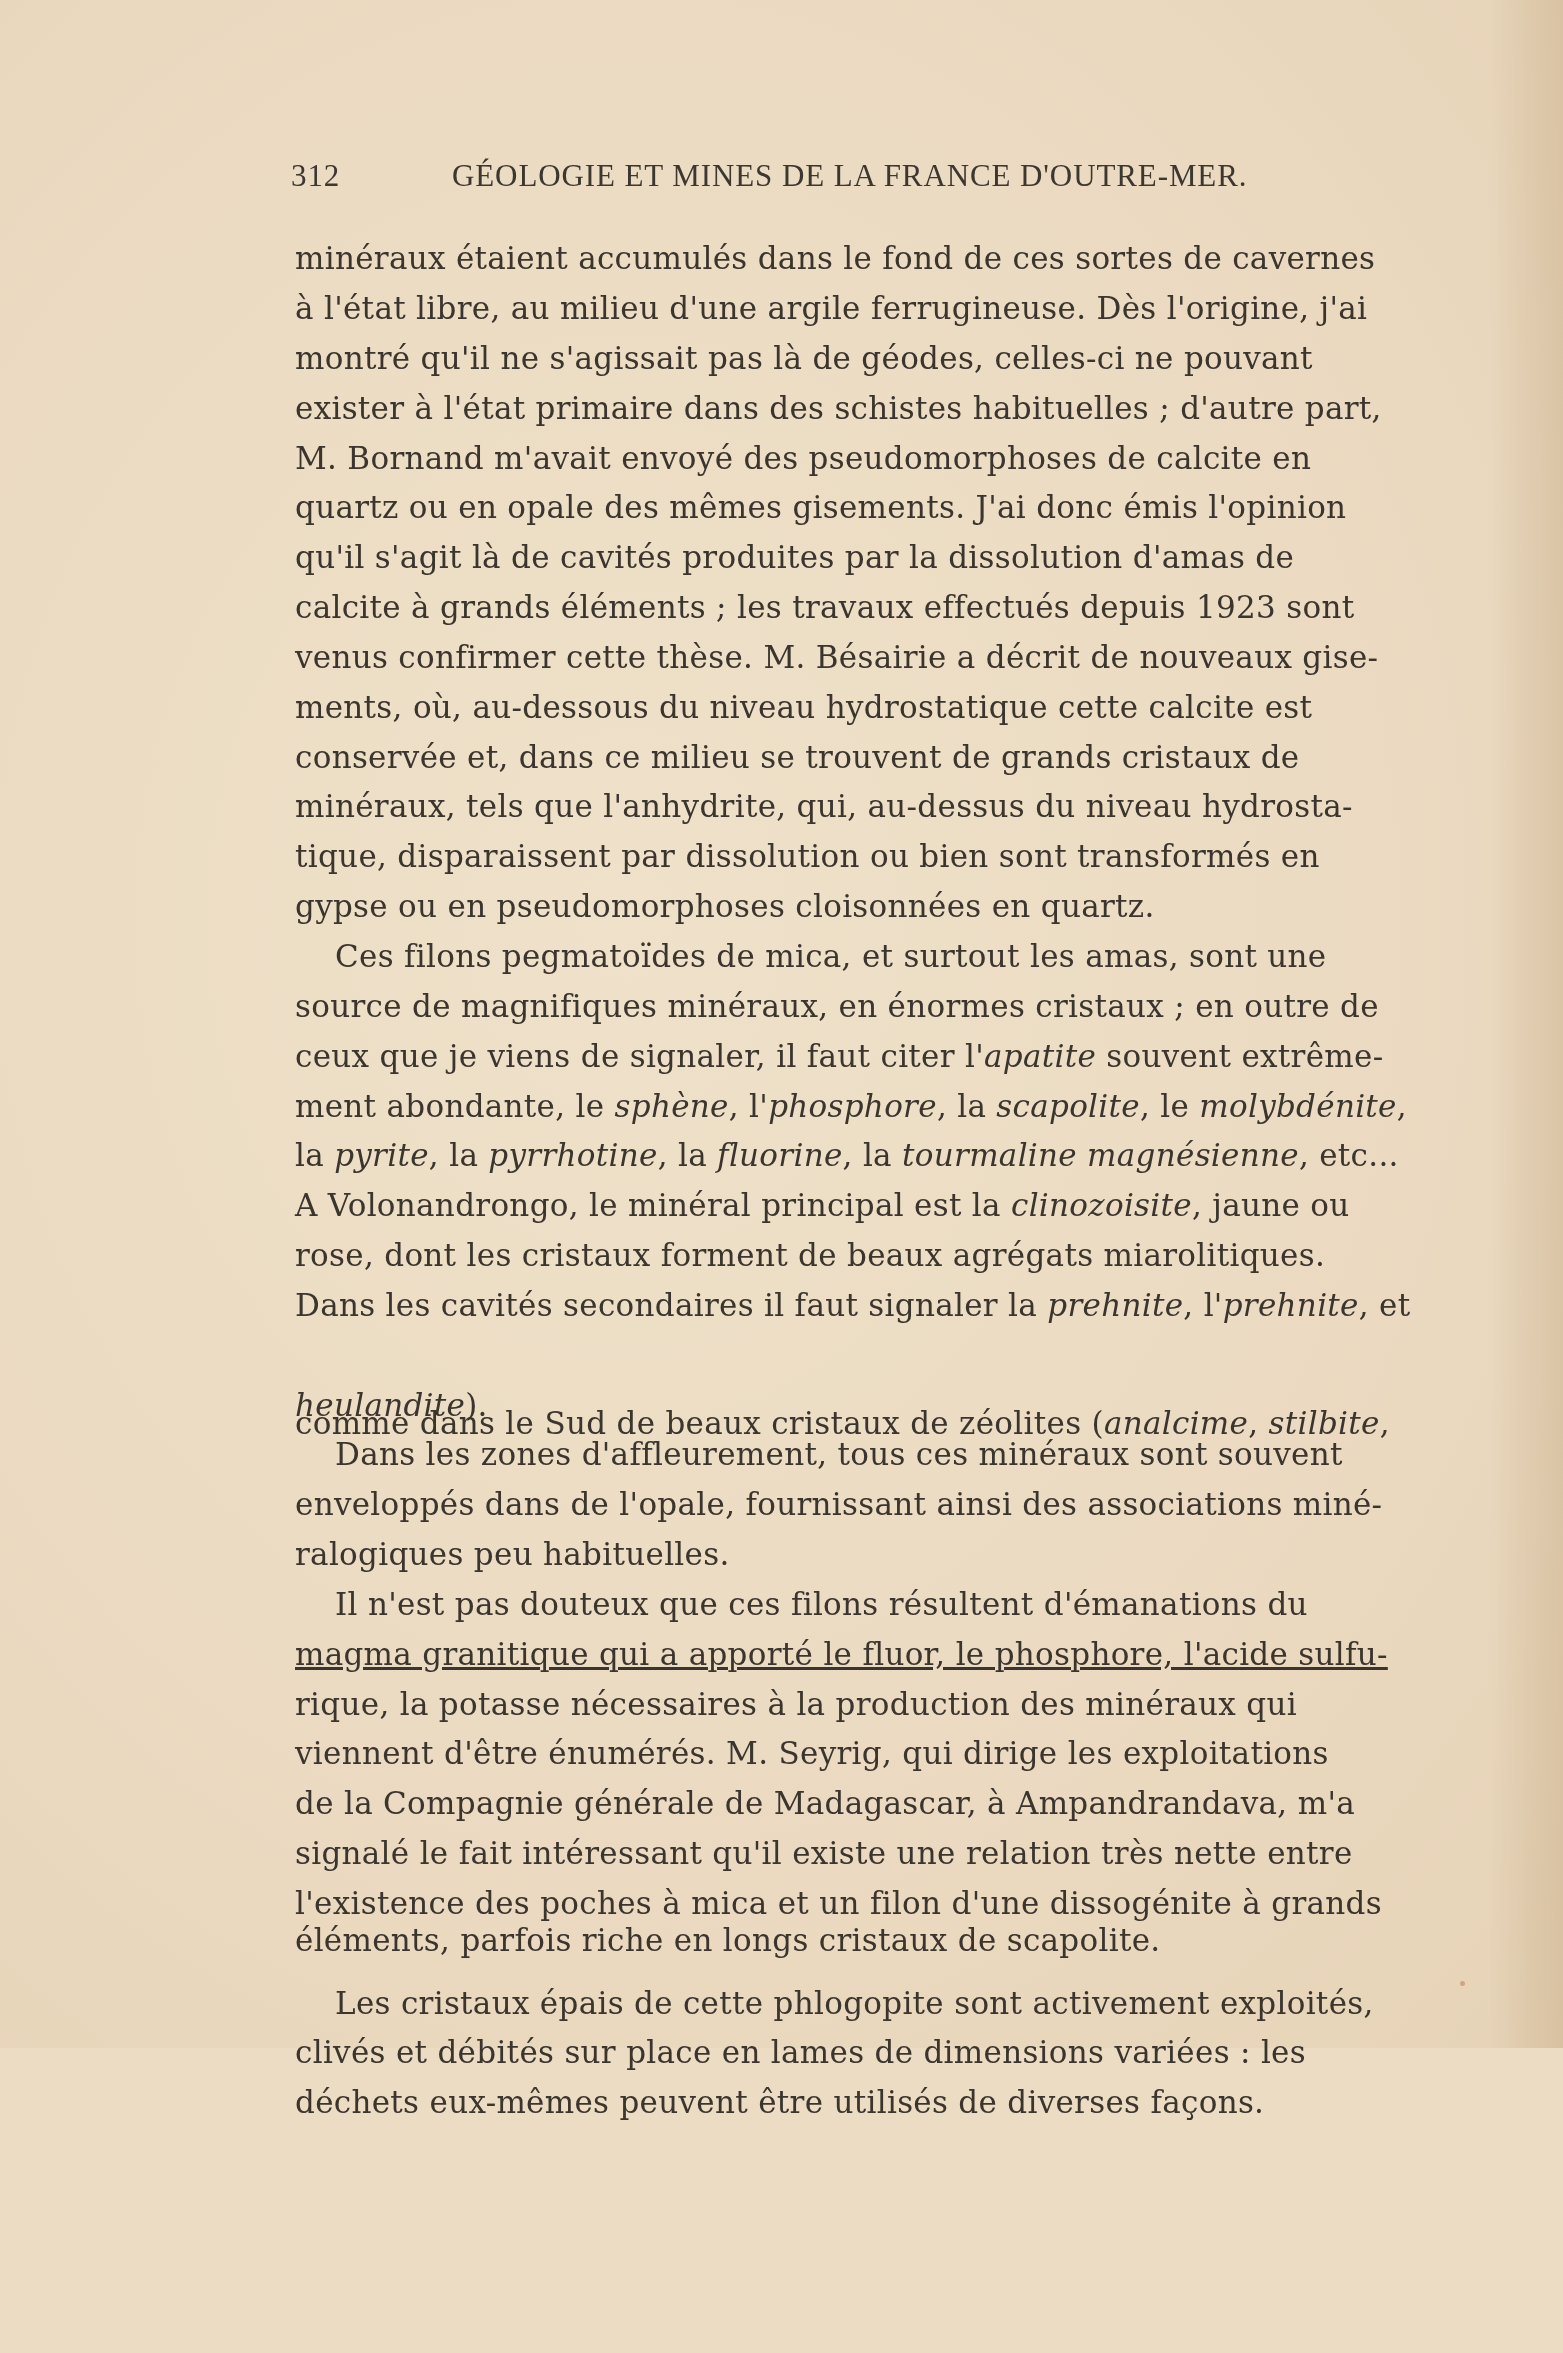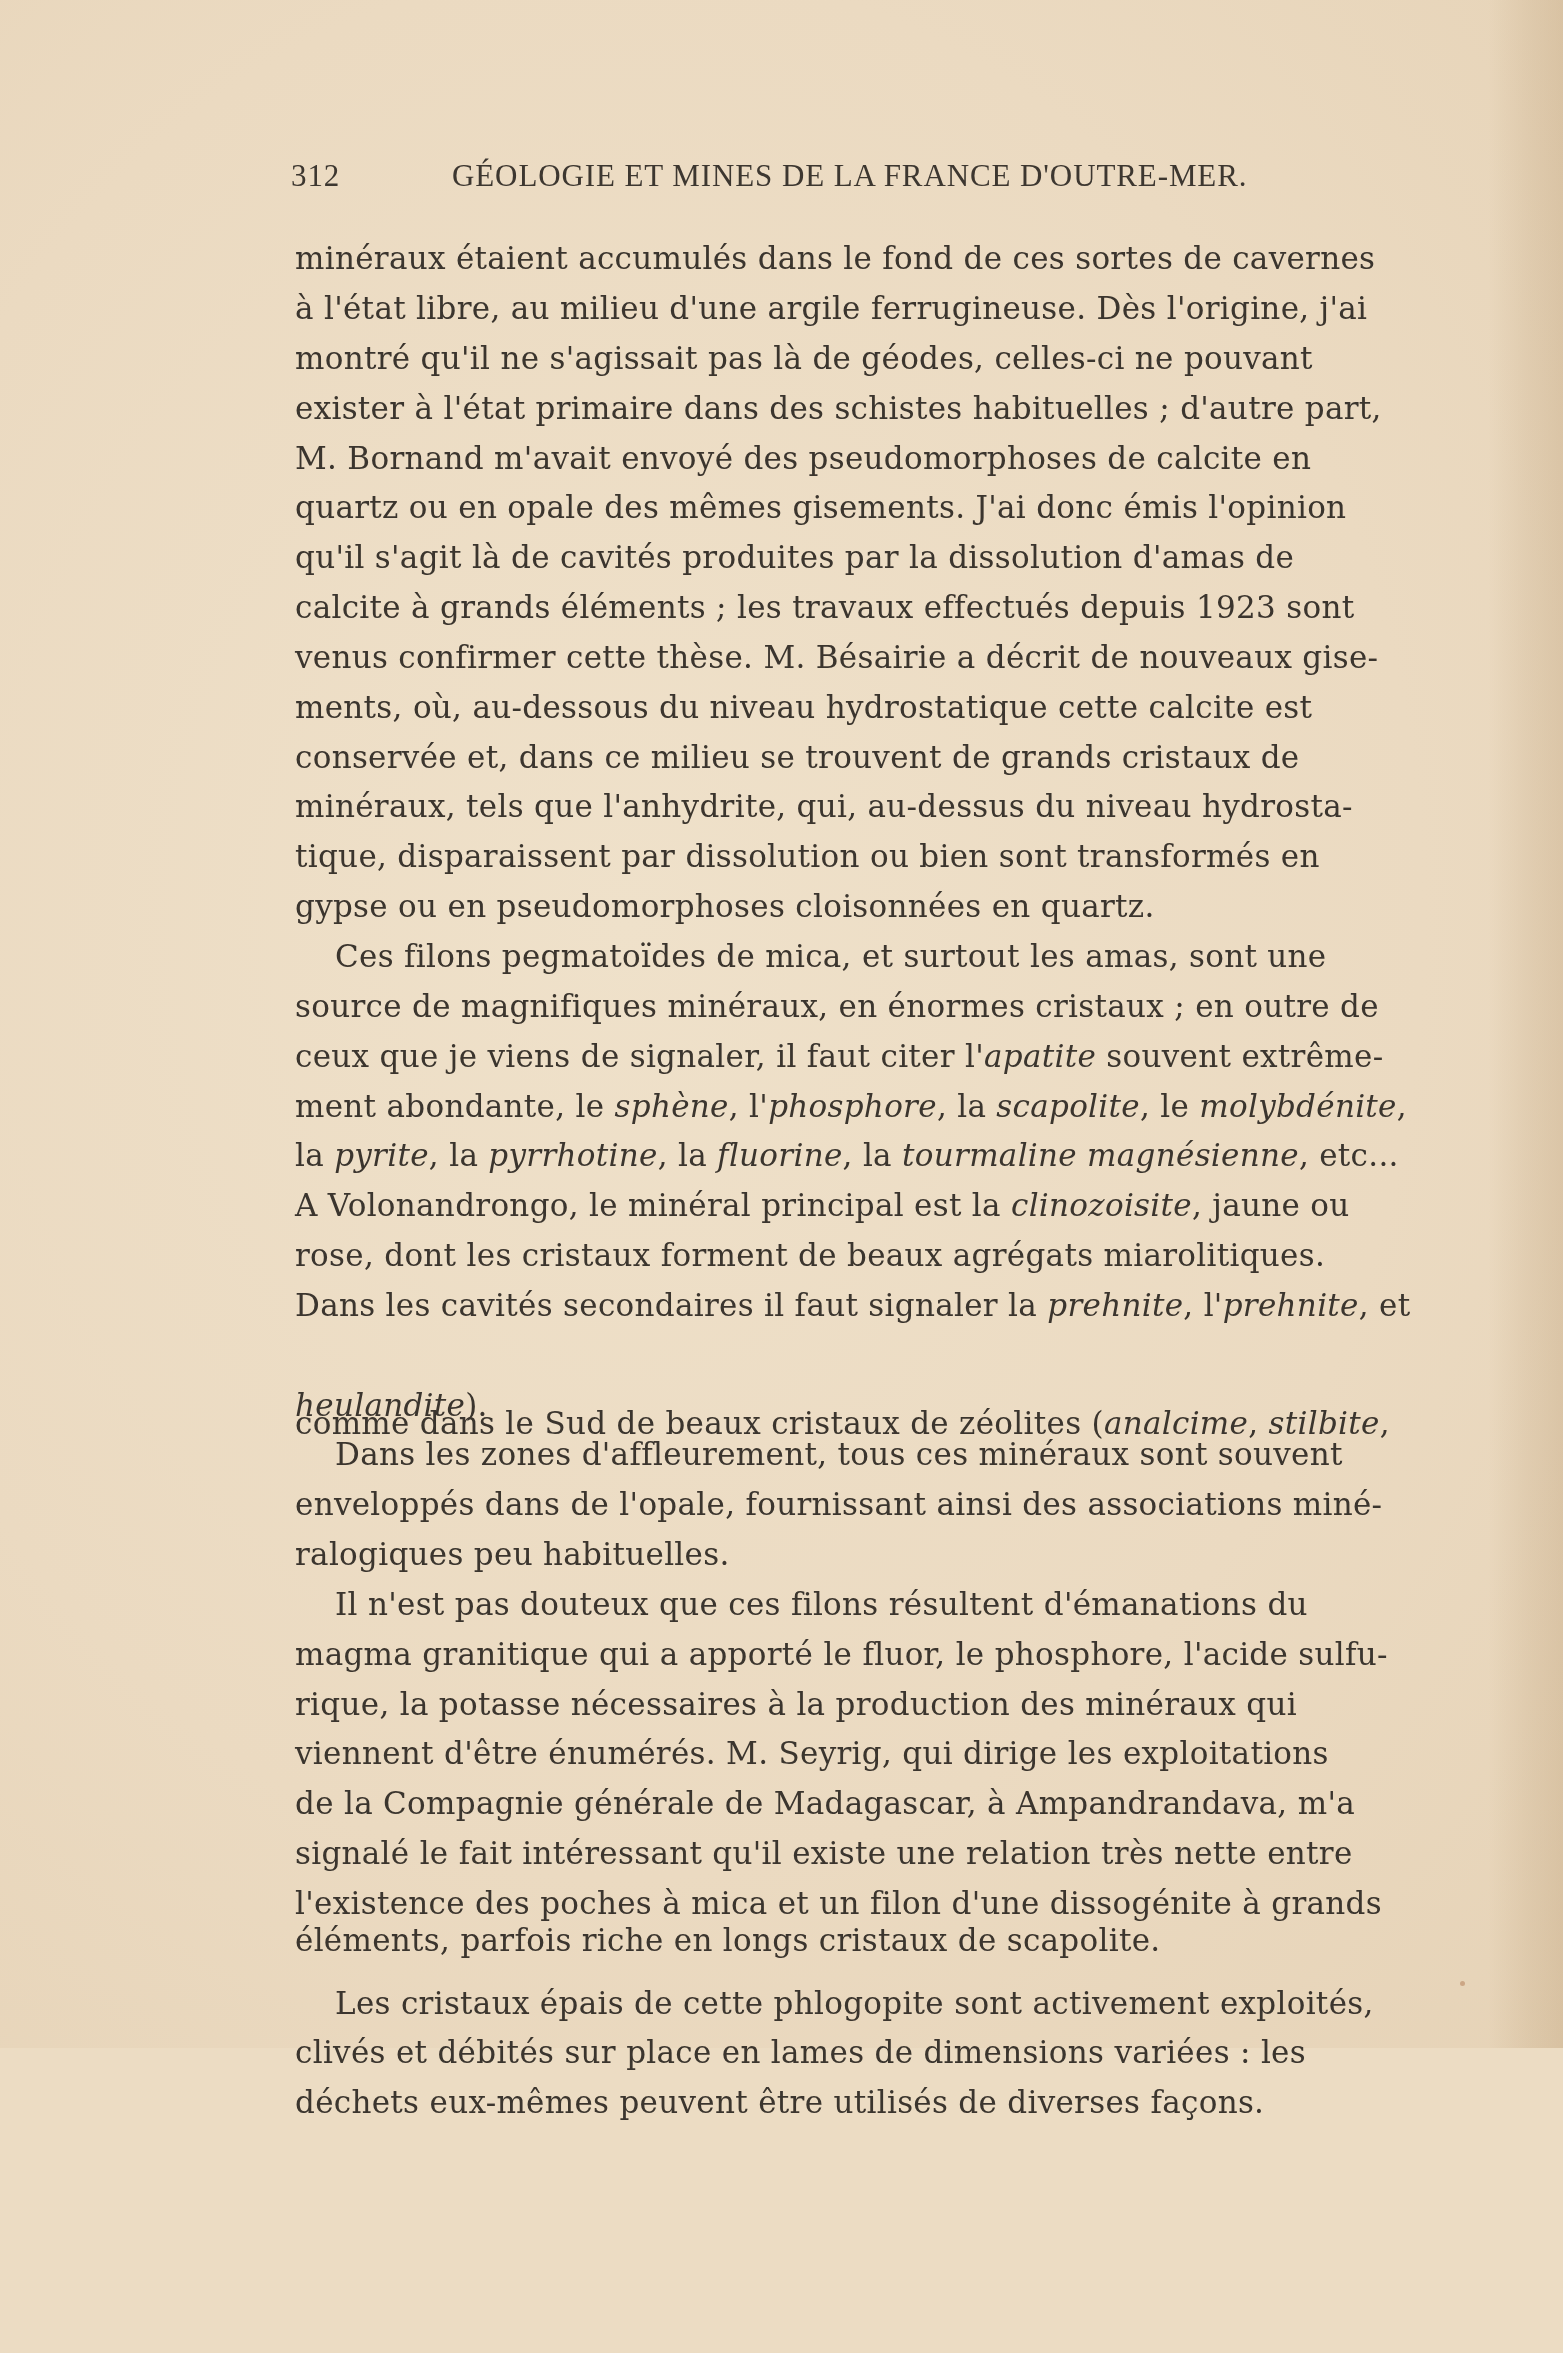--- a/index.html
+++ b/index.html
@@ -65,21 +65,21 @@
       <div class="line" style="top: 1130px; white-space: nowrap; text-align: left; text-align-last: left;"><span>la </span><i>pyrite</i><span>, la </span><i>pyrrhotine</i><span>, la </span><i>fluorine</i><span>, la </span><i>tourmaline magnésienne</i><span>, etc...</span></div>
       <div class="line" style="top: 1180px; white-space: nowrap; text-align: left; text-align-last: left;"><span>A Volonandrongo, le minéral principal est la </span><i>clinozoisite</i><span>, jaune ou</span></div>
       <div class="line" style="top: 1230px; white-space: nowrap; text-align: left; text-align-last: left;"><span>rose, dont les cristaux forment de beaux agrégats miarolitiques.</span></div>
       <div class="line" style="top: 1280px; white-space: nowrap; text-align: left; text-align-last: left;"><span>Dans les cavités secondaires il faut signaler la </span><i>prehnite</i><span>, l'</span><i>prehnite</i><span>, et</span></div>
       <div class="line" style="top: 1398px; white-space: nowrap; letter-spacing: 0.3px; text-align: left; text-align-last: left;"><span>comme dans le Sud de beaux cristaux de zéolites (</span><i>analcime</i><span>, </span><i>stilbite</i><span>,</span></div>
       <div class="line last" style="top: 1380px;"><i>heulandite</i><span>).</span></div>
       <div class="line indent" style="top: 1429px; white-space: nowrap; text-align: left; text-align-last: left;"><span>Dans les zones d'affleurement, tous ces minéraux sont souvent</span></div>
       <div class="line" style="top: 1479px; white-space: nowrap; text-align: left; text-align-last: left;"><span>enveloppés dans de l'opale, fournissant ainsi des associations miné-</span></div>
       <div class="line last" style="top: 1529px;"><span>ralogiques peu habituelles.</span></div>
       <div class="line indent" style="top: 1579px; white-space: nowrap; text-align: left; text-align-last: left;"><span>Il n'est pas douteux que ces filons résultent d'émanations du</span></div>
-      <div class="line" style="top: 1629px; white-space: nowrap; text-align: left; text-align-last: left;"><span>magma granitique qui a apporté le fluor, le phosphore, l'acide sulfu-</span></div>
+      <div class="line" style="top: 1629px; white-space: nowrap; text-align: left; text-align-last: left; text-decoration: underline;"><span>magma granitique qui a apporté le fluor, le phosphore, l'acide sulfu-</span></div>
       <div class="line" style="top: 1679px; white-space: nowrap; text-align: left; text-align-last: left;"><span>rique, la potasse nécessaires à la production des minéraux qui</span></div>
       <div class="line" style="top: 1728px; white-space: nowrap; text-align: left; text-align-last: left;"><span>viennent d'être énumérés. M. Seyrig, qui dirige les exploitations</span></div>
       <div class="line" style="top: 1778px; white-space: nowrap; text-align: left; text-align-last: left;"><span>de la Compagnie générale de Madagascar, à Ampandrandava, m'a</span></div>
       <div class="line" style="top: 1828px; white-space: nowrap; text-align: left; text-align-last: left;"><span>signalé le fait intéressant qu'il existe une relation très nette entre</span></div>
       <div class="line" style="top: 1878px; white-space: nowrap; text-align: left; text-align-last: left;"><span>l'existence des poches à mica et un filon d'une dissogénite à grands</span></div>
       <div class="line last" style="top: 1915px;"><span>éléments, parfois riche en longs cristaux de scapolite.</span></div>
       <div class="line indent" style="top: 1978px; white-space: nowrap; text-align: left; text-align-last: left;"><span>Les cristaux épais de cette phlogopite sont activement exploités,</span></div>
       <div class="line" style="top: 2027px; white-space: nowrap; text-align: left; text-align-last: left;"><span>clivés et débités sur place en lames de dimensions variées : les</span></div>
       <div class="line last" style="top: 2077px;"><span>déchets eux-mêmes peuvent être utilisés de diverses façons.</span></div>
     </div>

